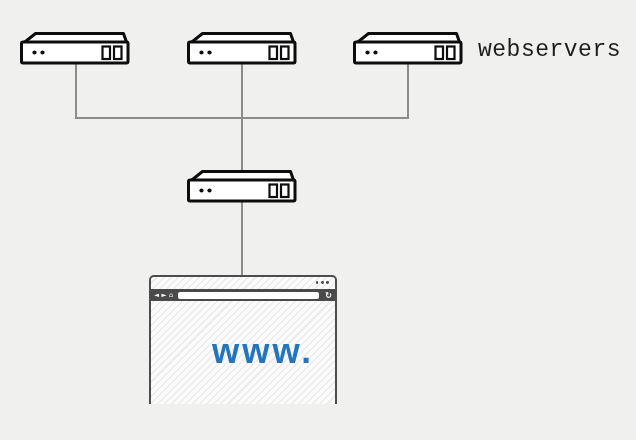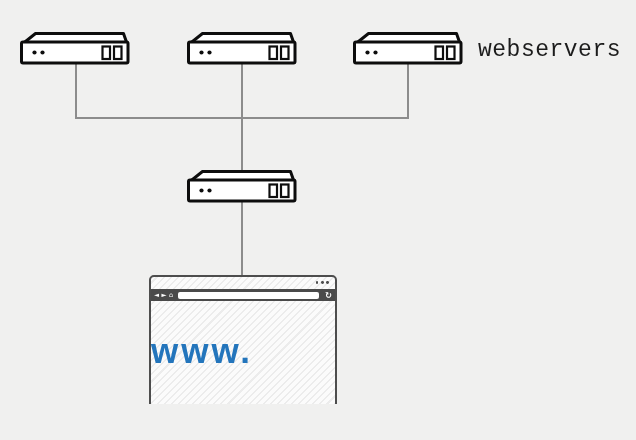--- a/index.html
+++ b/index.html
@@ -34,21 +34,21 @@
   .navbar{
     height:12px;background:#4a4a4a;display:flex;align-items:center;
     padding:0 3px;gap:2.5px;
   }
   .nav-icon{
     color:#fff;font-family:"DejaVu Sans",sans-serif;font-size:6.5px;line-height:1;
     flex:0 0 auto;
   }
   .url-bar{flex:1 1 auto;height:7px;background:#fff;border-radius:2px;margin:0 3px 0 2px;}
   .refresh-glyph{font-size:8.5px;font-weight:bold;}
-  .content{height:109px;display:flex;align-items:center;}
+  .content{height:109px;display:flex;align-items:center;justify-content:center;margin-left:40px;}
   .www-text{
     font-weight:bold;font-size:35px;letter-spacing:3px;color:#2375bc;
     transform:translateY(-5px);
   }
 </style>
 </head>
 <body>
 
 <div id="canvas">
 

